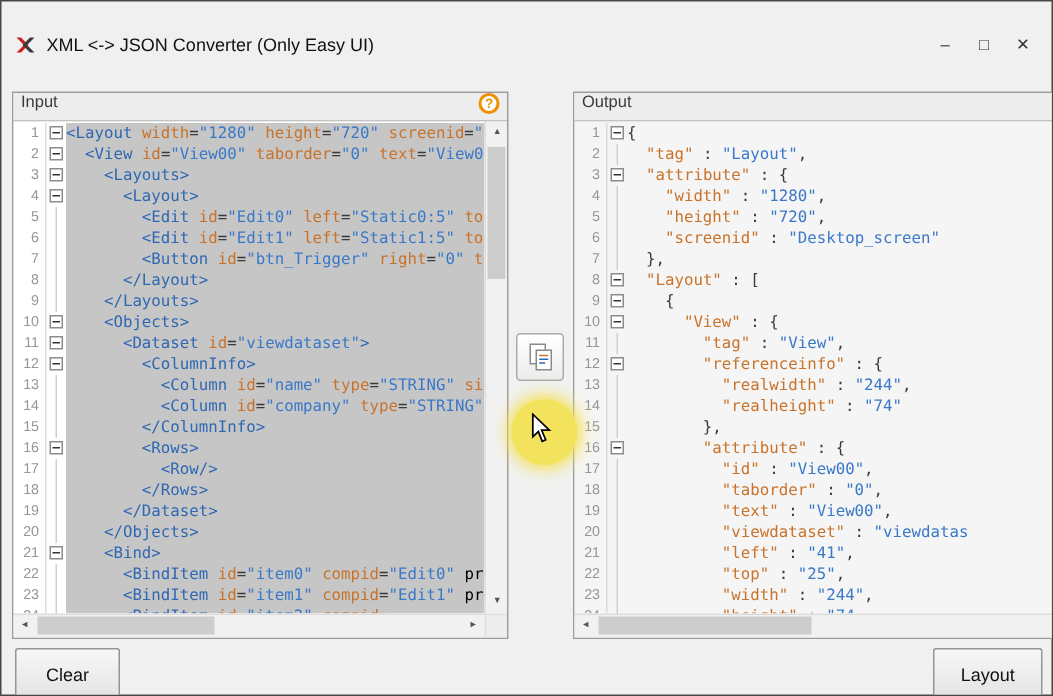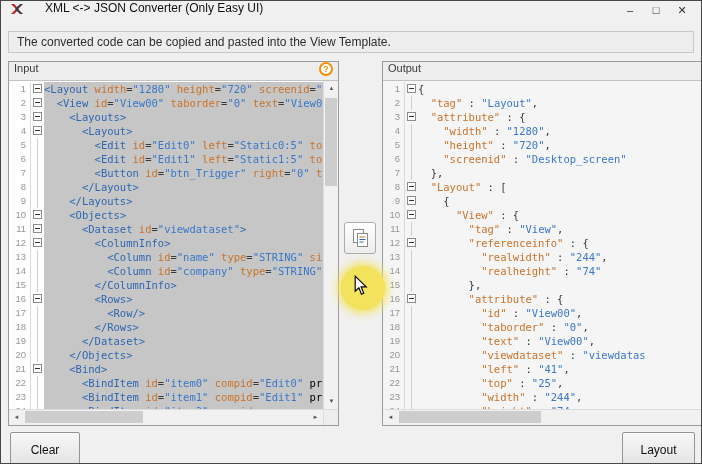--- a/index.html
+++ b/index.html
@@ -1,18 +1,18 @@
 <!DOCTYPE html>
 <html style="--tag: #2E67B2; --attr: #C9732A; --value: #3A78C8; --punct: #3A3A3A; --selection: #C6C6C6; --accent-yellow: #F3E25B;"><head>
 <meta charset="utf-8">
 <style>
   *{box-sizing:border-box}
   body{margin:0;background:#D8D8D8;font-family:"Liberation Sans",sans-serif}
   .window{position:relative;width:702px;height:464px;background:#F0F0F0;border:1px solid #474747;overflow:hidden}
-  .titlebar{position:absolute;left:0;top:0;right:0;height:26px;display:flex;align-items:flex-start;padding:0 8px;gap:20px}
+  .titlebar{position:absolute;left:0;top:16px;right:0;height:26px;display:flex;align-items:center;padding:0 8px;gap:6px}
   .appicon{width:16px;height:16px;flex:none;display:inline-flex}
   .title{font-size:12px;color:#111}
   .wbtns{margin-left:auto;display:flex;gap:4px}
   .wbtn{width:22px;height:18px;text-align:center;line-height:18px;font-size:11px;color:#333;cursor:default}
   .banner{position:absolute;left:7px;top:30px;width:686px;height:22px;background:#EDEDED;border:1px solid #C9C9C9;display:flex;align-items:center;padding:0 8px;font-size:12px;color:#2E2E2E}
   .panel{position:absolute;top:60px;border:1px solid #9B9B9B;background:#FFF;display:flex;flex-direction:column}
   .panel.input{left:7px;width:331px;height:365px}
   .panel.output{left:381px;width:379px;height:365px}
   .phead{height:18px;background:#EDEDED;display:flex;align-items:flex-start;padding:0 5px;font-size:11px;color:#3A3A3A;flex:none}
   .help{margin-left:auto;width:14px;height:14px;border:2px solid #F09000;border-radius:50%;color:#F09000;font-size:9px;font-weight:bold;line-height:10px;text-align:center;background:#FFF}
@@ -57,23 +57,20 @@
       </svg>
     </span>
     <span class="title">XML &lt;-&gt; JSON Converter (Only Easy UI)</span>
     <span class="wbtns">
       <span class="wbtn">–</span>
       <span class="wbtn">□</span>
       <span class="wbtn">✕</span>
     </span>
   </div>
 
-  <div class="banner">
-    <span>The converted code can be copied and pasted into the View Template.</span>
-  </div>
 
   <div class="panel input">
     <div class="phead">
       <span class="plabel">Input</span>
       <span class="help">?</span>
     </div>
     <div class="ebody">
       <div class="lines" id="input-lines"><div class="cl"><span class="ln">1</span><span class="fold"><span class="foldbox"></span></span><span class="code sel"><span class="tk-t">&lt;Layout</span> <span class="tk-a">width</span><span class="tk-p">=</span><span class="tk-v">"1280"</span> <span class="tk-a">height</span><span class="tk-p">=</span><span class="tk-v">"720"</span> <span class="tk-a">screenid</span><span class="tk-p">=</span><span class="tk-v">"Des</span></span></div><div class="cl"><span class="ln">2</span><span class="fold"><span class="foldbox"></span></span><span class="code sel">  <span class="tk-t">&lt;View</span> <span class="tk-a">id</span><span class="tk-p">=</span><span class="tk-v">"View00"</span> <span class="tk-a">taborder</span><span class="tk-p">=</span><span class="tk-v">"0"</span> <span class="tk-a">text</span><span class="tk-p">=</span><span class="tk-v">"View00"</span></span></div><div class="cl"><span class="ln">3</span><span class="fold"><span class="foldbox"></span></span><span class="code sel">    <span class="tk-t">&lt;Layouts</span><span class="tk-t">&gt;</span></span></div><div class="cl"><span class="ln">4</span><span class="fold"><span class="foldbox"></span></span><span class="code sel">      <span class="tk-t">&lt;Layout</span><span class="tk-t">&gt;</span></span></div><div class="cl"><span class="ln">5</span><span class="fold guide"></span><span class="code sel">        <span class="tk-t">&lt;Edit</span> <span class="tk-a">id</span><span class="tk-p">=</span><span class="tk-v">"Edit0"</span> <span class="tk-a">left</span><span class="tk-p">=</span><span class="tk-v">"Static0:5"</span> <span class="tk-a">top</span></span></div><div class="cl"><span class="ln">6</span><span class="fold guide"></span><span class="code sel">        <span class="tk-t">&lt;Edit</span> <span class="tk-a">id</span><span class="tk-p">=</span><span class="tk-v">"Edit1"</span> <span class="tk-a">left</span><span class="tk-p">=</span><span class="tk-v">"Static1:5"</span> <span class="tk-a">top</span></span></div><div class="cl"><span class="ln">7</span><span class="fold guide"></span><span class="code sel">        <span class="tk-t">&lt;Button</span> <span class="tk-a">id</span><span class="tk-p">=</span><span class="tk-v">"btn_Trigger"</span> <span class="tk-a">right</span><span class="tk-p">=</span><span class="tk-v">"0"</span> <span class="tk-a">top</span></span></div><div class="cl"><span class="ln">8</span><span class="fold guide"></span><span class="code sel">      <span class="tk-t">&lt;/Layout</span><span class="tk-t">&gt;</span></span></div><div class="cl"><span class="ln">9</span><span class="fold guide"></span><span class="code sel">    <span class="tk-t">&lt;/Layouts</span><span class="tk-t">&gt;</span></span></div><div class="cl"><span class="ln">10</span><span class="fold"><span class="foldbox"></span></span><span class="code sel">    <span class="tk-t">&lt;Objects</span><span class="tk-t">&gt;</span></span></div><div class="cl"><span class="ln">11</span><span class="fold"><span class="foldbox"></span></span><span class="code sel">      <span class="tk-t">&lt;Dataset</span> <span class="tk-a">id</span><span class="tk-p">=</span><span class="tk-v">"viewdataset"</span><span class="tk-t">&gt;</span></span></div><div class="cl"><span class="ln">12</span><span class="fold"><span class="foldbox"></span></span><span class="code sel">        <span class="tk-t">&lt;ColumnInfo</span><span class="tk-t">&gt;</span></span></div><div class="cl"><span class="ln">13</span><span class="fold guide"></span><span class="code sel">          <span class="tk-t">&lt;Column</span> <span class="tk-a">id</span><span class="tk-p">=</span><span class="tk-v">"name"</span> <span class="tk-a">type</span><span class="tk-p">=</span><span class="tk-v">"STRING"</span> <span class="tk-a">size</span></span></div><div class="cl"><span class="ln">14</span><span class="fold guide"></span><span class="code sel">          <span class="tk-t">&lt;Column</span> <span class="tk-a">id</span><span class="tk-p">=</span><span class="tk-v">"company"</span> <span class="tk-a">type</span><span class="tk-p">=</span><span class="tk-v">"STRING"</span> si</span></div><div class="cl"><span class="ln">15</span><span class="fold guide"></span><span class="code sel">        <span class="tk-t">&lt;/ColumnInfo</span><span class="tk-t">&gt;</span></span></div><div class="cl"><span class="ln">16</span><span class="fold"><span class="foldbox"></span></span><span class="code sel">        <span class="tk-t">&lt;Rows</span><span class="tk-t">&gt;</span></span></div><div class="cl"><span class="ln">17</span><span class="fold guide"></span><span class="code sel">          <span class="tk-t">&lt;Row</span><span class="tk-t">/&gt;</span></span></div><div class="cl"><span class="ln">18</span><span class="fold guide"></span><span class="code sel">        <span class="tk-t">&lt;/Rows</span><span class="tk-t">&gt;</span></span></div><div class="cl"><span class="ln">19</span><span class="fold guide"></span><span class="code sel">      <span class="tk-t">&lt;/Dataset</span><span class="tk-t">&gt;</span></span></div><div class="cl"><span class="ln">20</span><span class="fold guide"></span><span class="code sel">    <span class="tk-t">&lt;/Objects</span><span class="tk-t">&gt;</span></span></div><div class="cl"><span class="ln">21</span><span class="fold"><span class="foldbox"></span></span><span class="code sel">    <span class="tk-t">&lt;Bind</span><span class="tk-t">&gt;</span></span></div><div class="cl"><span class="ln">22</span><span class="fold guide"></span><span class="code sel">      <span class="tk-t">&lt;BindItem</span> <span class="tk-a">id</span><span class="tk-p">=</span><span class="tk-v">"item0"</span> <span class="tk-a">compid</span><span class="tk-p">=</span><span class="tk-v">"Edit0"</span> prop</span></div><div class="cl"><span class="ln">23</span><span class="fold guide"></span><span class="code sel">      <span class="tk-t">&lt;BindItem</span> <span class="tk-a">id</span><span class="tk-p">=</span><span class="tk-v">"item1"</span> <span class="tk-a">compid</span><span class="tk-p">=</span><span class="tk-v">"Edit1"</span> prop</span></div><div class="cl"><span class="ln">24</span><span class="fold guide"></span><span class="code sel">      <span class="tk-t">&lt;BindItem</span> <span class="tk-a">id</span><span class="tk-p">=</span><span class="tk-v">"item2"</span> <span class="tk-a">compid</span><span class="tk-p">=</span></span></div></div>
       <div class="vscroll">
         <span class="sarrow up">▲</span>

